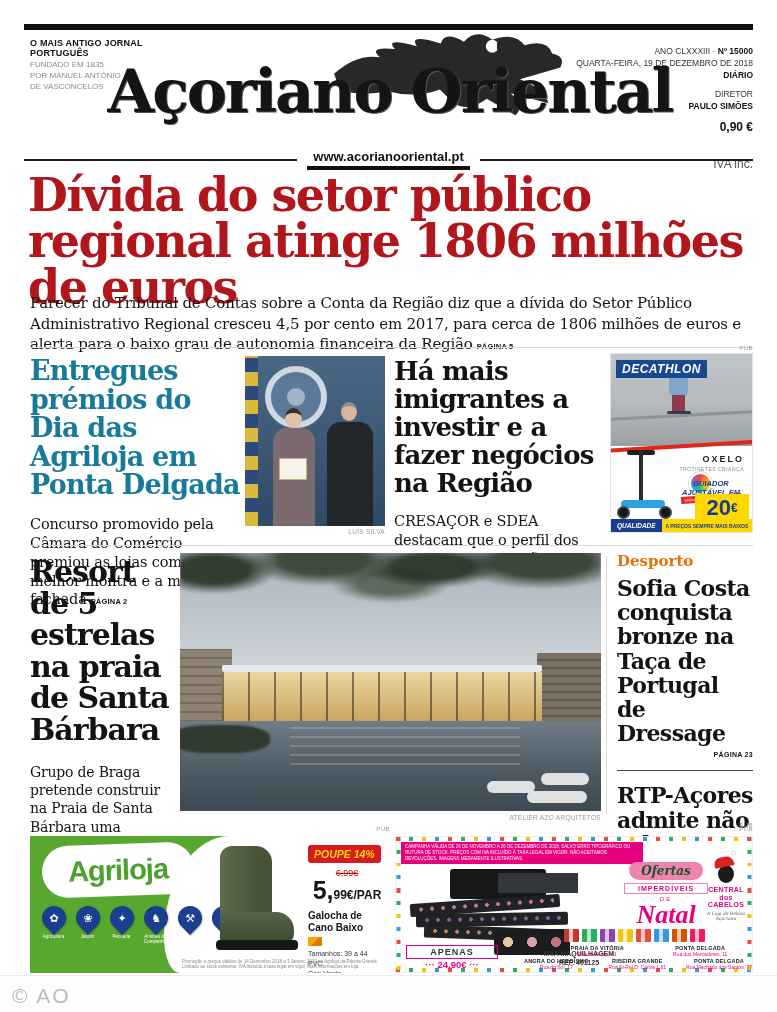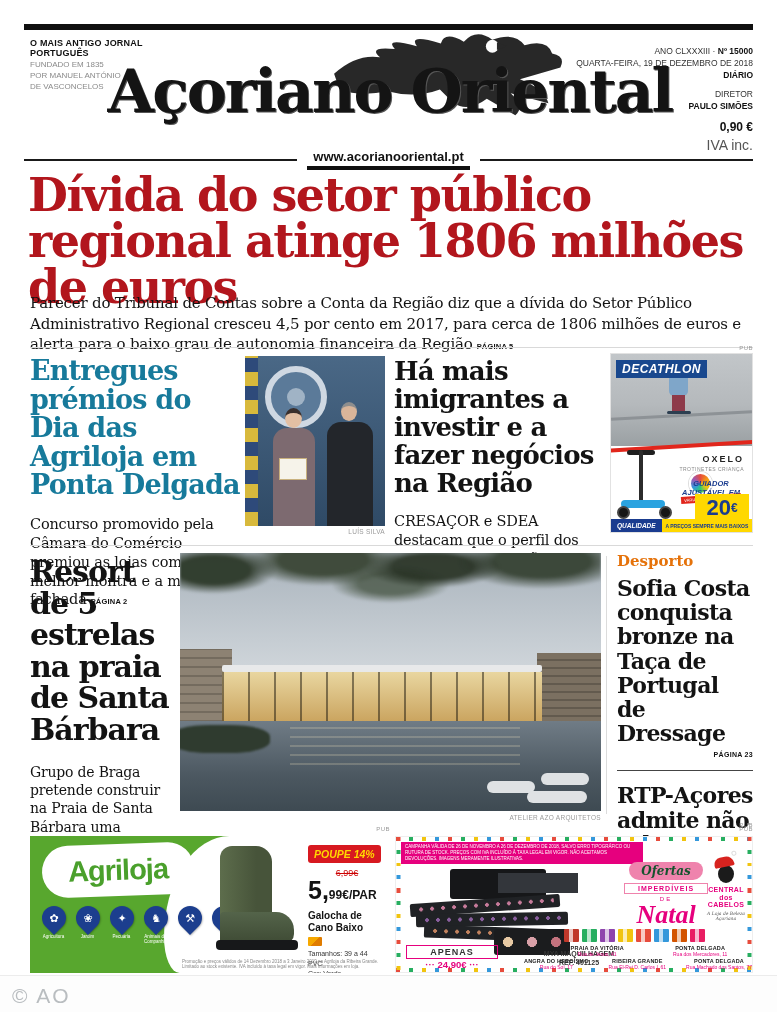--- a/index.html
+++ b/index.html
@@ -15,21 +15,21 @@
   .mast-left .tagline { font-size:9px; font-weight:bold; letter-spacing:.2px; color:#111; }
   .mast-left .founded { font-size:8px; color:#8a8a8a; line-height:1.35; margin-top:2px; }
   .eagle { left:325px; top:26px; width:250px; height:92px; opacity:.92; z-index:1; }
   .paper-title { left:60px; top:56px; width:660px; text-align:center; z-index:2;
      font-family:"DejaVu Serif", serif; font-weight:bold; font-size:60px; letter-spacing:-2px;
      color:#141414; text-shadow:1px 1px 0 #555; }
   .mast-right { right:24px; top:46px; width:190px; text-align:right; font-size:8.5px; color:#333; line-height:1.4; }
   .mast-right b { color:#111; }
   .mast-right .gap { height:7px; }
   .price-line { font-size:12px; font-weight:bold; color:#111; }
-  .iva { font-size:14px; color:#555; }
+  .iva { font-size:12px; color:#555;margin-top:20px; }
   .site-row { left:24px; top:149px; width:729px; display:flex; align-items:center; gap:10px; }
   .site-rule { flex:1; height:2px; background:#1a1a1a; }
   .site-text { font-size:13px; font-weight:bold; color:#111; border-bottom:4px solid #101010; padding:0 6px 2px; }
 
   
   .lead-headline { left:28px; top:172px; width:725px;
      font-size:46px; line-height:1.0; font-weight:bold; color:#b2161d; letter-spacing:-1.5px; }
   .standfirst { left:30px; top:293px; width:723px; font-size:15px; line-height:1.38; color:#131313; letter-spacing:-.2px; }
   .pref { font-family:"Liberation Sans", sans-serif; font-size:7.5px; font-weight:bold; color:#111; margin-left:4px; letter-spacing:.2px; }
   .hr { background:#d9d9d9; height:1px; }
@@ -150,21 +150,21 @@
   .boot { position:absolute; left:168px; top:10px; width:100px; height:108px; }
   .boot-shaft { position:absolute; left:22px; top:0; width:52px; height:82px;
      background:linear-gradient(90deg,#5d6d4c,#47543a 70%); border-radius:12px 16px 2px 2px; }
   .boot-foot { position:absolute; left:22px; top:66px; width:74px; height:32px;
      background:linear-gradient(180deg,#54644a,#3e4a34); border-radius:4px 18px 10px 4px; }
   .boot-sole { position:absolute; left:18px; top:94px; width:82px; height:10px; background:#17181a; border-radius:4px; }
   .agri-price { position:absolute; left:278px; top:8px; width:78px; }
   .poupe { display:inline-block; background:#d71920; color:#ffd800; font-weight:bold; font-style:italic;
      font-size:10.5px; padding:3px 6px; border-radius:3px; }
   .oldprice { font-size:9px; font-weight:normal; color:#c00; text-decoration:line-through; margin-top:5px; text-align:center; }
-  .newprice { text-align:left; color:#131313; line-height:1; }
+  .newprice { text-align:center; color:#131313; line-height:1; }
   .np-main { font-size:25px; font-weight:bold; }
   .np-frac { font-size:12px; font-weight:bold; }
   .agri-product { font-size:10px; font-weight:bold; color:#131313; margin-top:7px; line-height:1.15; }
   .agri-brand { width:14px; height:9px; margin-top:4px;
      background:linear-gradient(135deg,#f6a800 50%,#e07c00 50%); border-radius:1px; }
   .agri-details { font-size:7px; color:#333; line-height:1.4; margin-top:3px; }
   .agri-fine { position:absolute; left:152px; bottom:3px; width:202px; font-size:4.5px; color:#888; line-height:1.25; }
 
   .ad-natal { left:395px; top:836px; width:358px; height:137px; background:#fff; border:1px solid #eee; overflow:hidden; }
   .lights { position:absolute; background:repeating-linear-gradient(90deg,

